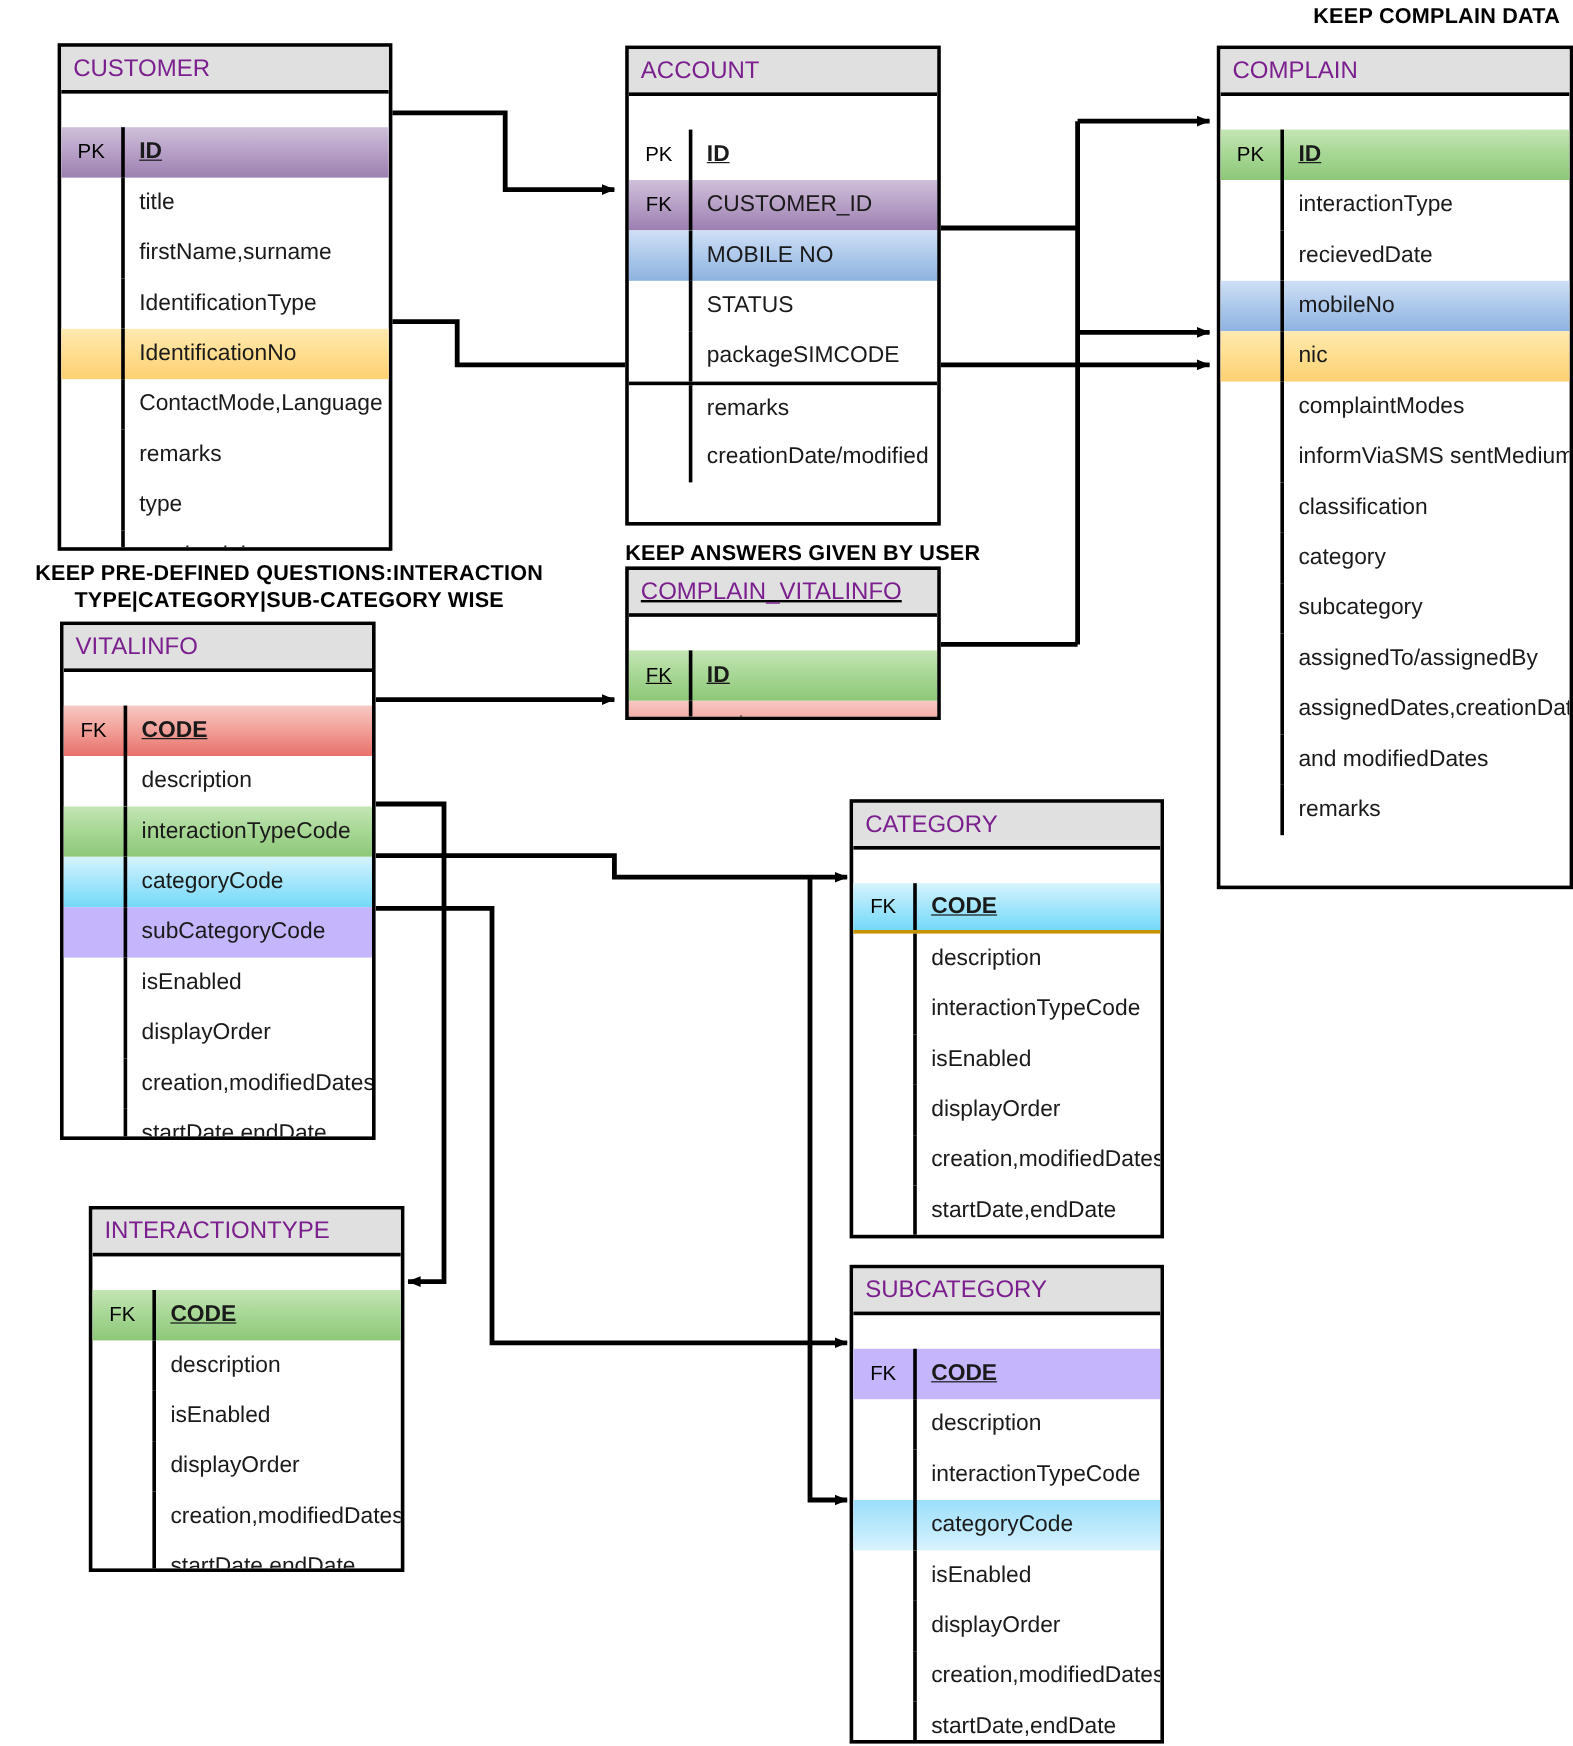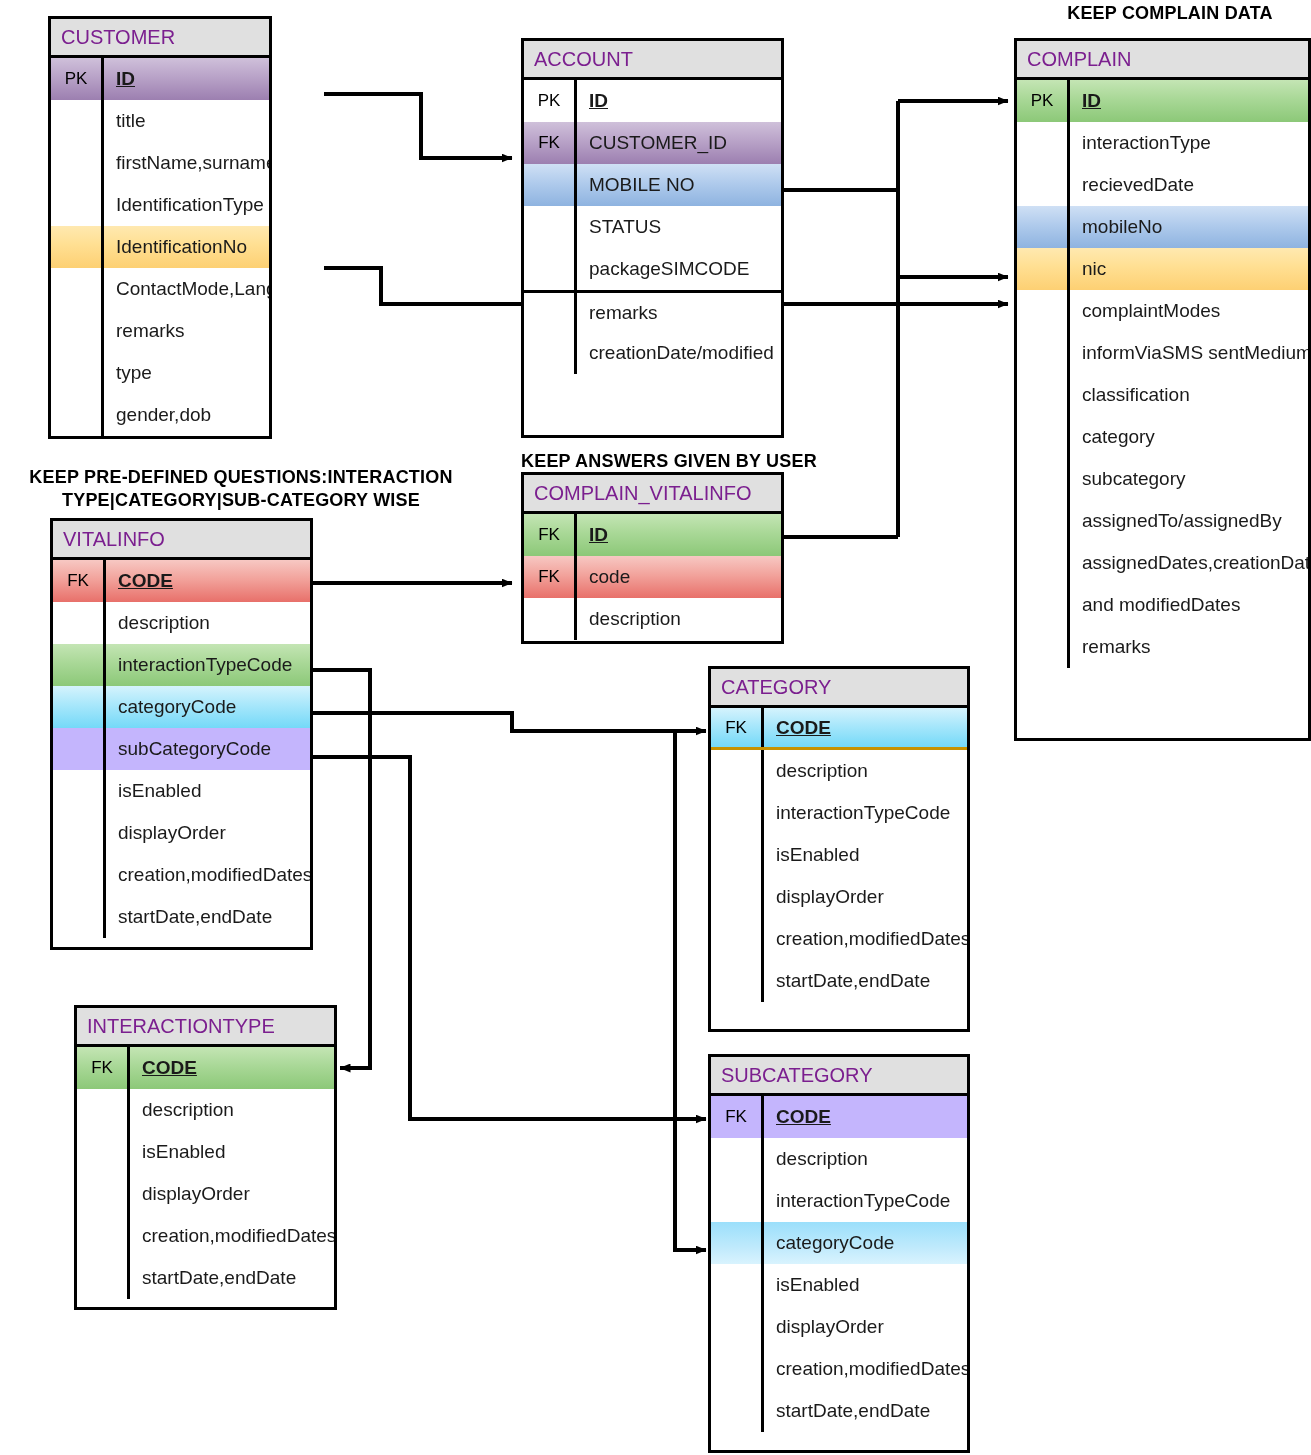--- a/index.html
+++ b/index.html
@@ -40,20 +40,21 @@
     border-bottom: 3px solid #000000;
     color: #7b1f8f;
     font-size: 20px;
     line-height: 36px;
     padding-left: 10px;
     white-space: nowrap;
     letter-spacing: 0px;
   }
   .rows {
     position: relative;
+    margin-top: 28px;
   }
   .row {
     position: relative;
     display: flex;
     height: 42px;
     align-items: center;
     box-sizing: border-box;
   }
   .row .key {
     width: 50px;
@@ -142,33 +143,33 @@
       <path d="M313,670 L370,670 L370,1068 L340,1068" marker-end="url(#ahl)"></path>
 
       <path d="M313,713 L512,713 L512,731 L706,731" marker-end="url(#ah)"></path>
 
       <path d="M313,757 L410,757 L410,1119 L706,1119" marker-end="url(#ah)"></path>
 
       <path d="M675,731 L675,1250 L706,1250" marker-end="url(#ah)"></path>
     </g>
   </svg>
 
-  <div class="note" style="left:1040px; top:2px; width:260px;">
+  <div class="note" style="left:1040px; top:2px; width:260px;text-align:right;">
     <span>KEEP COMPLAIN DATA</span>
   </div>
 
   <div class="note wrap" style="left:-6px; top:466px; width:494px;">
     <span>KEEP PRE-DEFINED QUESTIONS:INTERACTION TYPE|CATEGORY|SUB-CATEGORY WISE</span>
   </div>
 
   <div class="note underline" style="left:521px; top:450px; width:350px; text-align:left;">
     <span>KEEP ANSWERS GIVEN BY USER</span>
   </div>
 
-  <div class="entity" style="left:48px; top:16px; width:224px; height:423px;">
+  <div class="entity" style="left:48px; top:36px; width:279px; height:423px;">
     <div class="ent-title">CUSTOMER</div>
     <div class="rows">
       <div class="row pkrow fill-purple">
         <div class="key">PK</div>
         <div class="attr">
             <span class="lbl">ID</span>
           </div>
       </div>
       <div class="row fill-none">
         <div class="key"></div>
@@ -412,21 +413,21 @@
       </div>
       <div class="row fill-none">
         <div class="key"></div>
         <div class="attr">
             <span class="lbl">startDate,endDate</span>
           </div>
       </div>
     </div>
   </div>
 
-  <div class="entity" style="left:521px; top:472px; width:263px; height:172px;">
+  <div class="entity" style="left:521px; top:472px; width:263px; height:128px;text-decoration:underline;">
     <div class="ent-title">COMPLAIN_VITALINFO</div>
     <div class="rows">
       <div class="row pkrow fill-green">
         <div class="key">FK</div>
         <div class="attr">
             <span class="lbl">ID</span>
           </div>
       </div>
       <div class="row fill-red">
         <div class="key">FK</div>

